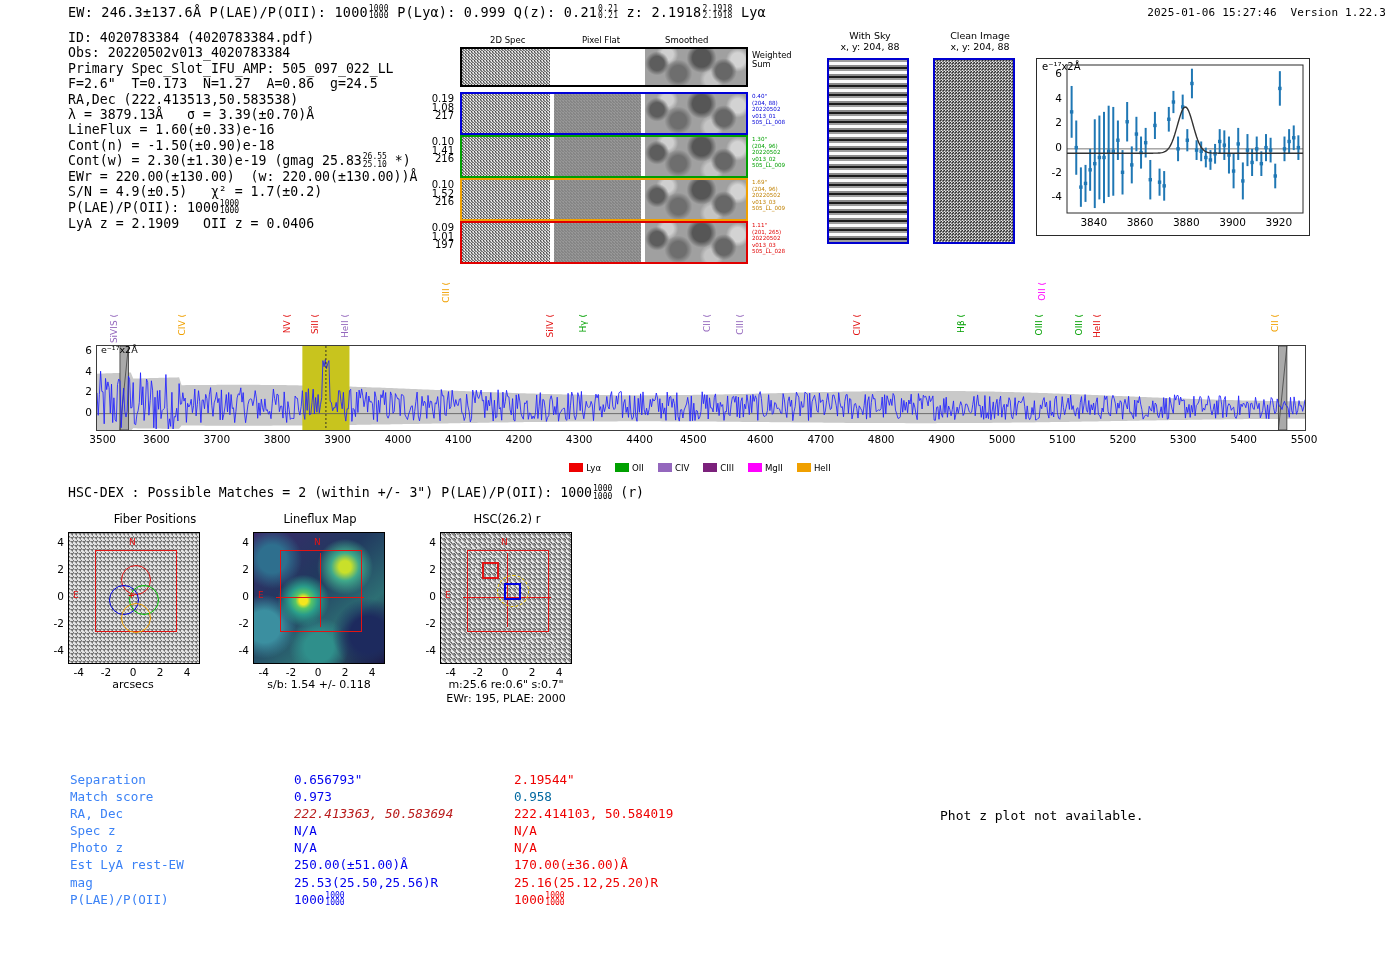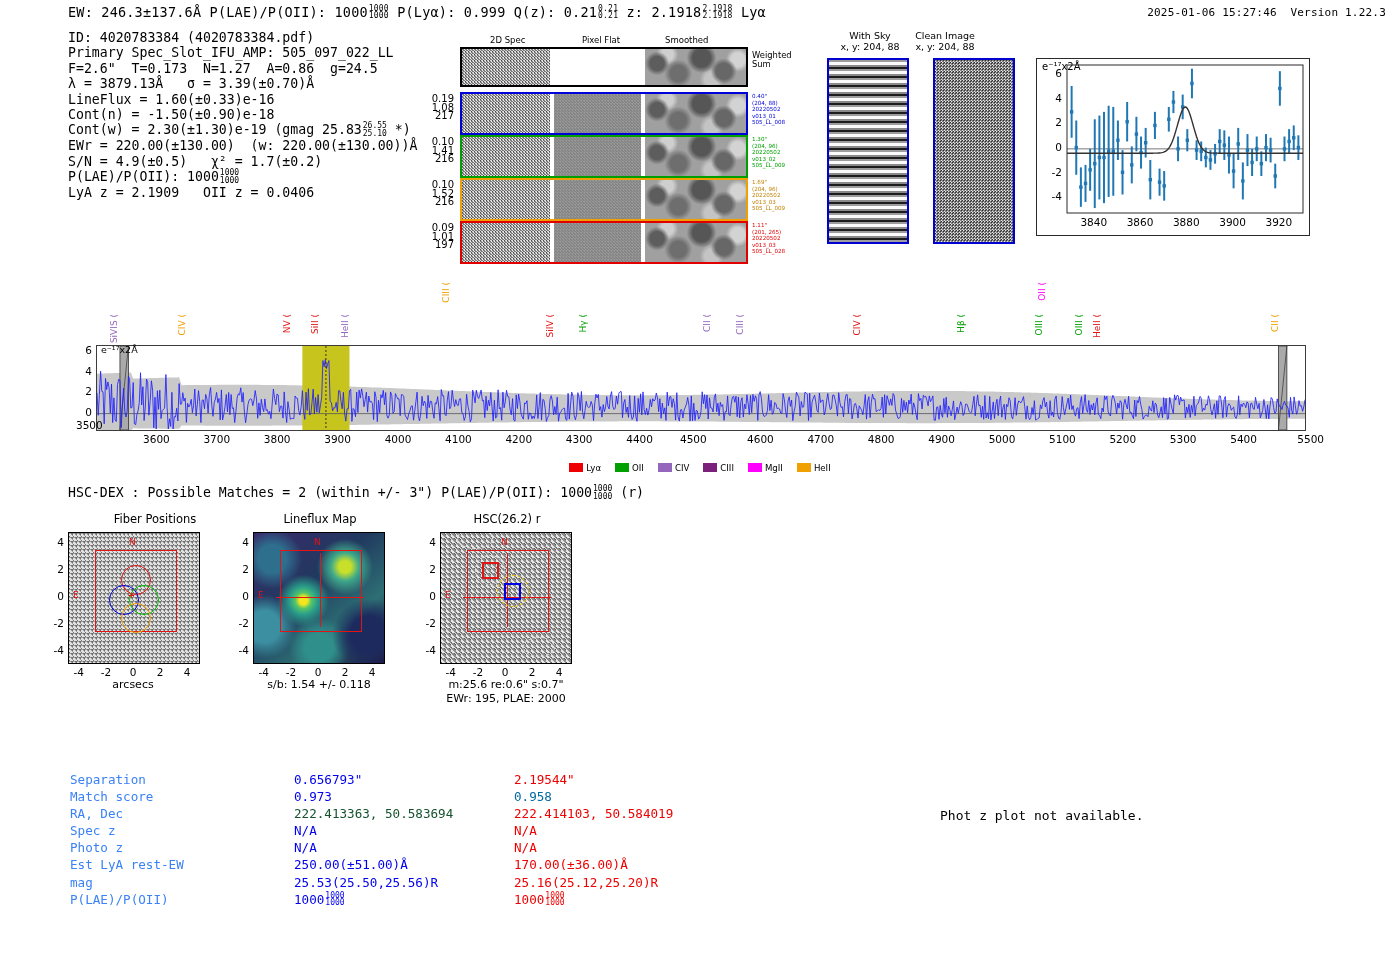--- a/index.html
+++ b/index.html
@@ -148,22 +148,24 @@
   <span>z: 2.1918</span><span class="frac"><span class="num">2.1918</span><span class="den">2.1918</span></span>
   <span>Lyα</span>
 </div>
 
 <div class="abs mono nowrap" id="header-stamp">
   <span>2025-01-06 15:27:46</span>&nbsp;&nbsp;<span>Version 1.22.3</span>
 </div>
 
 <div class="abs mono" id="info-block">
   <div>ID: 4020783384 (4020783384.pdf)</div>
+  <div>Obs: 20220502v013_4020783384</div>
   <div>Primary Spec_Slot_IFU_AMP: 505_097_022_LL</div>
   <div>F=2.6"  T=0.173  N=1.27  A=0.86  g=24.5</div>
+  <div>RA,Dec (222.413513,50.583538)</div>
   <div>λ = 3879.13Å   σ = 3.39(±0.70)Å</div>
   <div>LineFlux = 1.60(±0.33)e-16</div>
   <div>Cont(n) = -1.50(±0.90)e-18</div>
   <div><span>Cont(w) = 2.30(±1.30)e-19 (gmag 25.83</span><span class="frac"><span class="num">26.55</span><span class="den">25.10</span></span> <span>*)</span></div>
   <div>EWr = 220.00(±130.00)  (w: 220.00(±130.00))Å</div>
   <div>S/N = 4.9(±0.5)   χ² = 1.7(±0.2)</div>
   <div><span>P(LAE)/P(OII): 1000</span><span class="frac"><span class="num">1000</span><span class="den">1000</span></span></div>
   <div>LyA z = 2.1909   OII z = 0.0406</div>
 </div>
 
@@ -265,21 +267,21 @@
   </div>
 </div>
 
 <div class="cut-title" style="left:820px;top:30px;width:100px;">
   <span>With Sky</span><br><span>x, y: 204, 88</span>
 </div>
 <div class="cut-box" style="left:827px;top:58px;width:78px;height:182px;">
   <div class="sky-stripes"></div>
 </div>
 
-<div class="cut-title" style="left:890px;top:30px;width:110px;">
+<div class="cut-title" style="left:925px;top:30px;width:110px;">
   <span>Clean Image</span><br><span>x, y: 204, 88</span>
 </div>
 <div class="cut-box" style="left:933px;top:58px;width:78px;height:182px;">
   <div class="clean-noise"></div>
 </div>
 
 <div class="abs" id="zoomspec">
   <div class="expo">e⁻¹⁷x2Å</div>
   <svg id="zs-svg" width="272" height="176" style="position:absolute;left:0;top:0;">
       <line x1="30" y1="89.86666666666666" x2="266" y2="89.86666666666666" stroke="#555" stroke-width="0.8"></line>
@@ -437,41 +439,41 @@
       <line x1="228.916" y1="0" x2="228.916" y2="84" stroke="#222" stroke-width="0.9" stroke-dasharray="2,2"></line>
     </svg>
 </div>
 <div class="abs" id="ms-yticks">
     <div class="tick-lbl" style="left: 66px; top: 405.61px; text-align: right; width: 26px;">0</div>
     <div class="tick-lbl" style="left: 66px; top: 385.122px; text-align: right; width: 26px;">2</div>
     <div class="tick-lbl" style="left: 66px; top: 364.634px; text-align: right; width: 26px;">4</div>
     <div class="tick-lbl" style="left: 66px; top: 344.146px; text-align: right; width: 26px;">6</div>
   </div>
 <div class="abs" id="ms-xticks">
-    <div class="tick-lbl" style="left: 76px; top: 419px; text-align: left; width: 40px;">3500</div>
+    <div class="tick-lbl" style="left: 76px; top: 433px; text-align: right; width: 40px;">3500</div>
     <div class="tick-lbl" style="left: 136.4px; top: 433px; text-align: center; width: 40px;">3600</div>
     <div class="tick-lbl" style="left: 196.8px; top: 433px; text-align: center; width: 40px;">3700</div>
     <div class="tick-lbl" style="left: 257.2px; top: 433px; text-align: center; width: 40px;">3800</div>
     <div class="tick-lbl" style="left: 317.6px; top: 433px; text-align: center; width: 40px;">3900</div>
     <div class="tick-lbl" style="left: 378px; top: 433px; text-align: center; width: 40px;">4000</div>
     <div class="tick-lbl" style="left: 438.4px; top: 433px; text-align: center; width: 40px;">4100</div>
     <div class="tick-lbl" style="left: 498.8px; top: 433px; text-align: center; width: 40px;">4200</div>
     <div class="tick-lbl" style="left: 559.2px; top: 433px; text-align: center; width: 40px;">4300</div>
     <div class="tick-lbl" style="left: 619.6px; top: 433px; text-align: center; width: 40px;">4400</div>
     <div class="tick-lbl" style="left: 680px; top: 433px; text-align: left; width: 40px;">4500</div>
     <div class="tick-lbl" style="left: 740.4px; top: 433px; text-align: center; width: 40px;">4600</div>
     <div class="tick-lbl" style="left: 800.8px; top: 433px; text-align: center; width: 40px;">4700</div>
     <div class="tick-lbl" style="left: 861.2px; top: 433px; text-align: center; width: 40px;">4800</div>
     <div class="tick-lbl" style="left: 921.6px; top: 433px; text-align: center; width: 40px;">4900</div>
     <div class="tick-lbl" style="left: 982px; top: 433px; text-align: center; width: 40px;">5000</div>
     <div class="tick-lbl" style="left: 1042.4px; top: 433px; text-align: center; width: 40px;">5100</div>
     <div class="tick-lbl" style="left: 1102.8px; top: 433px; text-align: center; width: 40px;">5200</div>
     <div class="tick-lbl" style="left: 1163.2px; top: 433px; text-align: center; width: 40px;">5300</div>
     <div class="tick-lbl" style="left: 1223.6px; top: 433px; text-align: center; width: 40px;">5400</div>
-    <div class="tick-lbl" style="left: 1284px; top: 433px; text-align: right; width: 40px;">5500</div>
+    <div class="tick-lbl" style="left: 1284px; top: 433px; text-align: center; width: 40px;">5500</div>
   </div>
 
 <div id="legend"><span class="lg-item"><span class="lg-sw" style="background: rgb(238, 0, 0);"></span><span>Lyα</span></span><span class="lg-item"><span class="lg-sw" style="background: rgb(0, 160, 0);"></span><span>OII</span></span><span class="lg-item"><span class="lg-sw" style="background: rgb(148, 103, 189);"></span><span>CIV</span></span><span class="lg-item"><span class="lg-sw" style="background: rgb(123, 33, 123);"></span><span>CIII</span></span><span class="lg-item"><span class="lg-sw" style="background: rgb(255, 0, 255);"></span><span>MgII</span></span><span class="lg-item"><span class="lg-sw" style="background: rgb(240, 160, 0);"></span><span>HeII</span></span></div>
 
 <div class="abs mono nowrap" id="hsc-header">
   <span>HSC-DEX : Possible Matches = 2 (within +/- 3")  P(LAE)/P(OII): 1000</span><span class="frac"><span class="num">1000</span><span class="den">1000</span></span>
   <span>(r)</span>
 </div>
 
 <div class="panel-title" style="left:60px;top:512px;width:190px;">Fiber Positions</div>
@@ -567,21 +569,21 @@
         <td class="c-blue" style="color: rgb(0, 0, 238);">0.656793"</td>
         <td class="c-red" style="color: rgb(238, 0, 0);">2.19544"</td>
       </tr>
       <tr>
         <td class="c-lbl">Match score</td>
         <td class="c-blue" style="color: rgb(0, 0, 238);">0.973</td>
         <td class="c-red" style="color: #0369a1;">0.958</td>
       </tr>
       <tr>
         <td class="c-lbl">RA, Dec</td>
-        <td class="c-blue" style="color: #14532d;">222.413363, 50.583694</td>
+        <td class="c-blue" style="color: #b91c1c; font-style: italic;">222.413363, 50.583694</td>
         <td class="c-red" style="color: rgb(238, 0, 0);">222.414103, 50.584019</td>
       </tr>
       <tr>
         <td class="c-lbl">Spec z</td>
         <td class="c-blue" style="color: rgb(0, 0, 238);">N/A</td>
         <td class="c-red" style="color: rgb(238, 0, 0);">N/A</td>
       </tr>
       <tr>
         <td class="c-lbl">Photo z</td>
         <td class="c-blue" style="color: rgb(0, 0, 238);">N/A</td>

